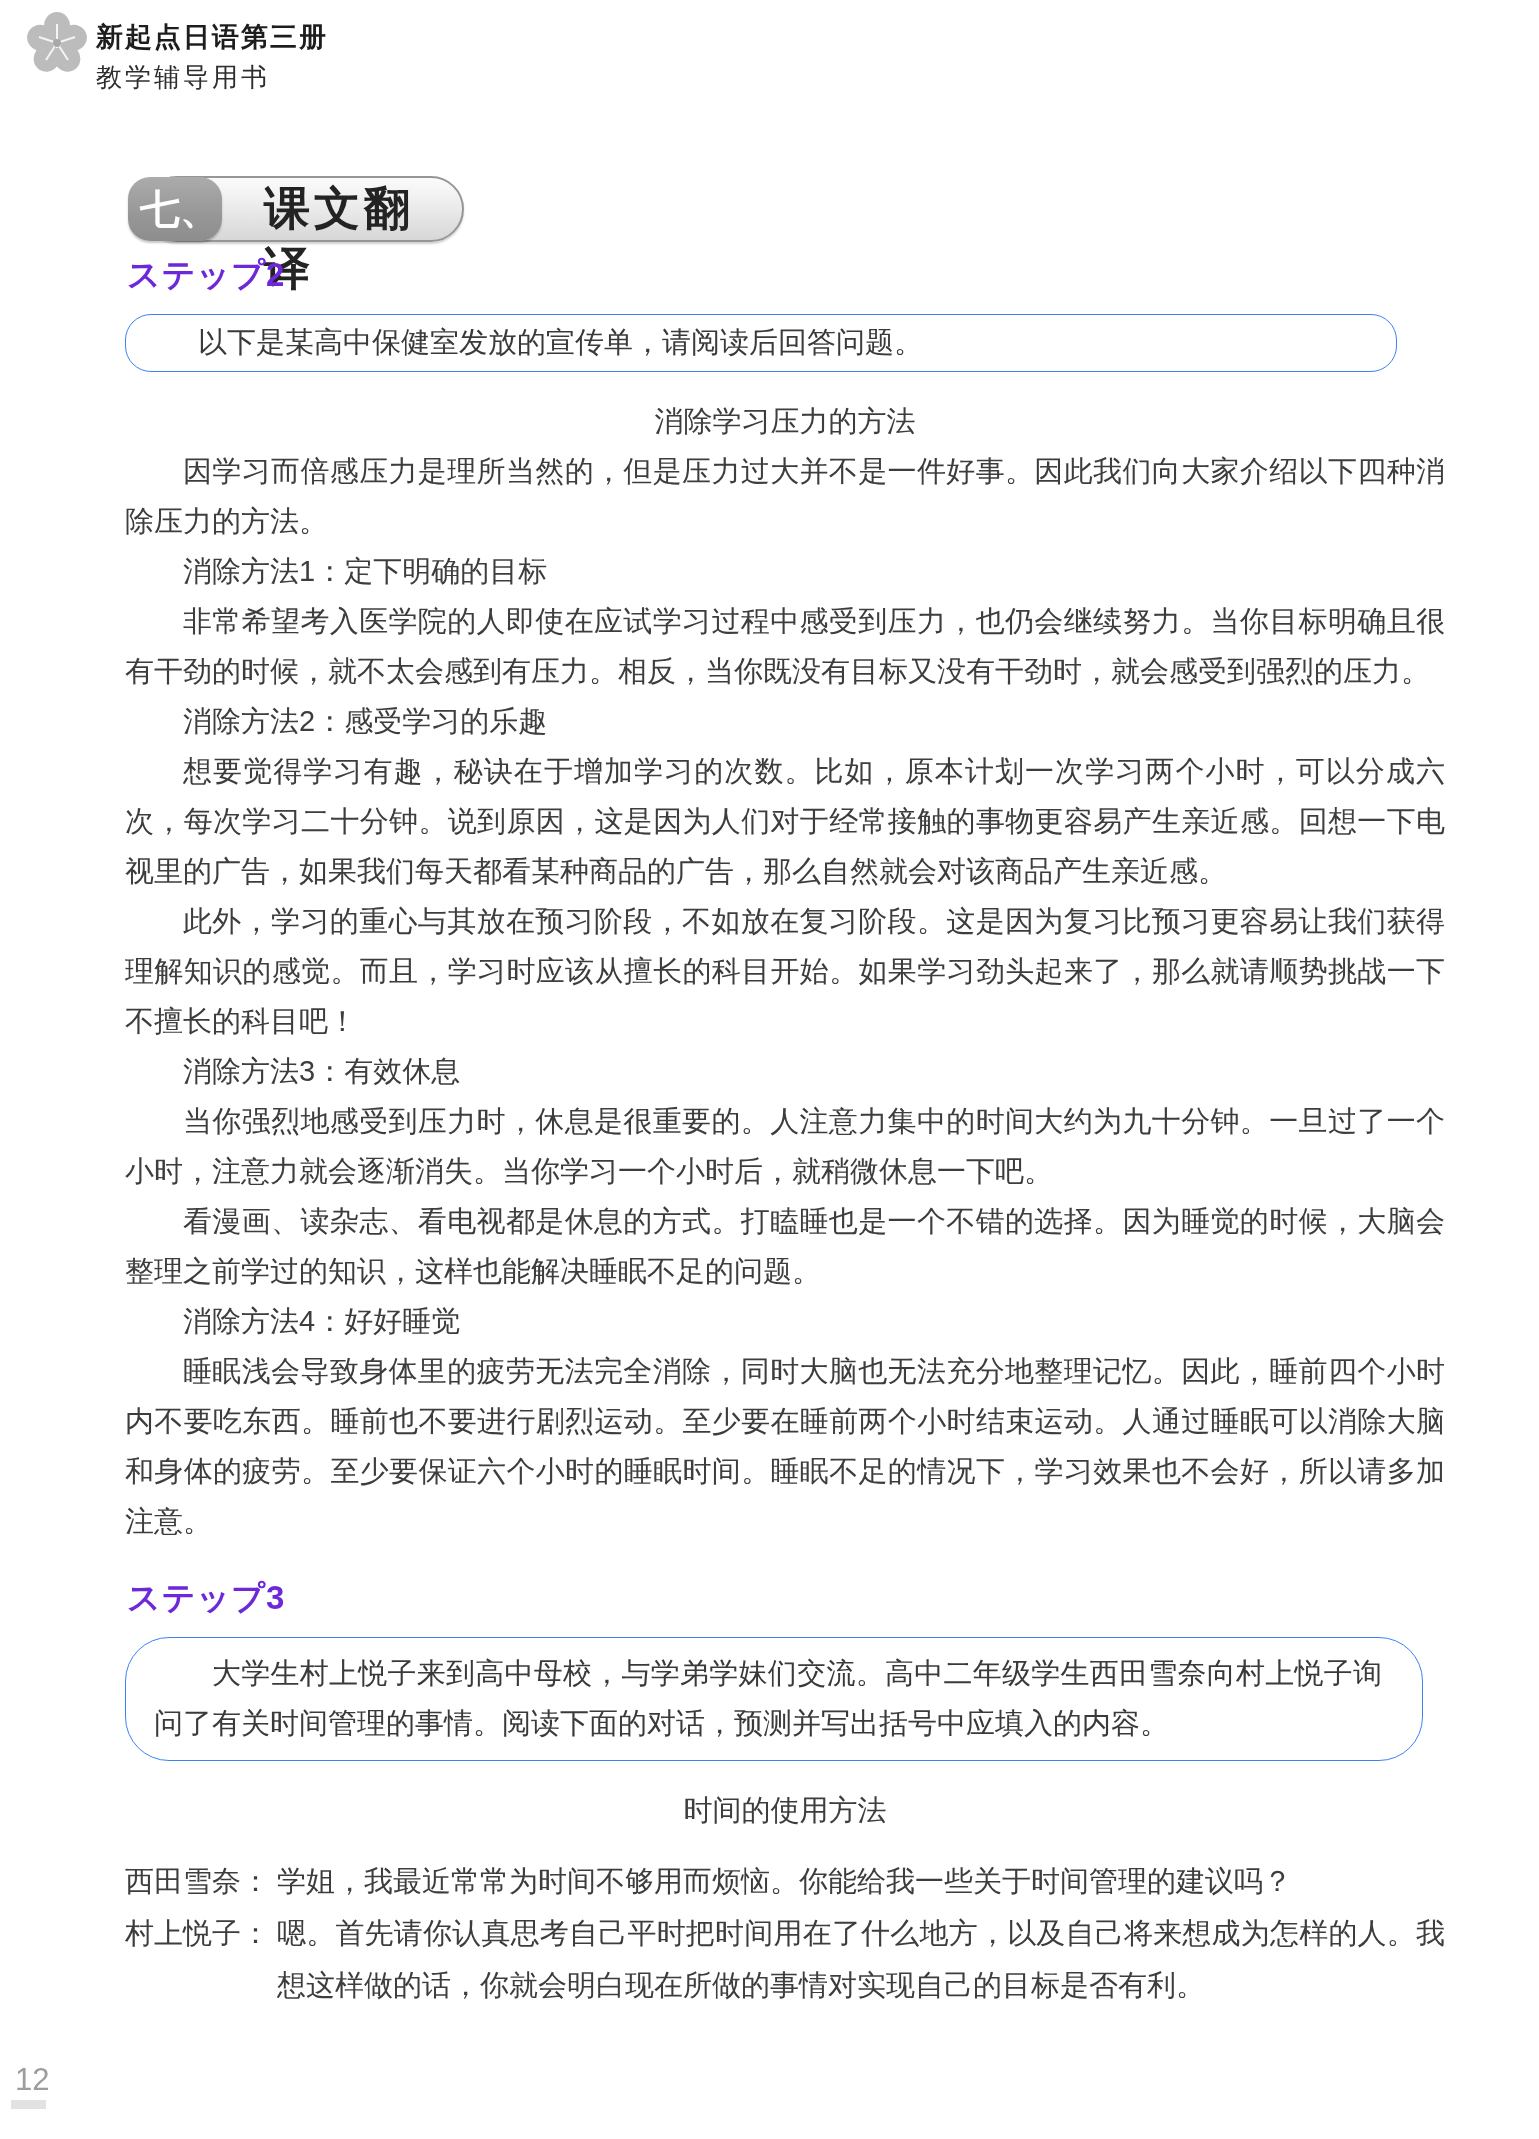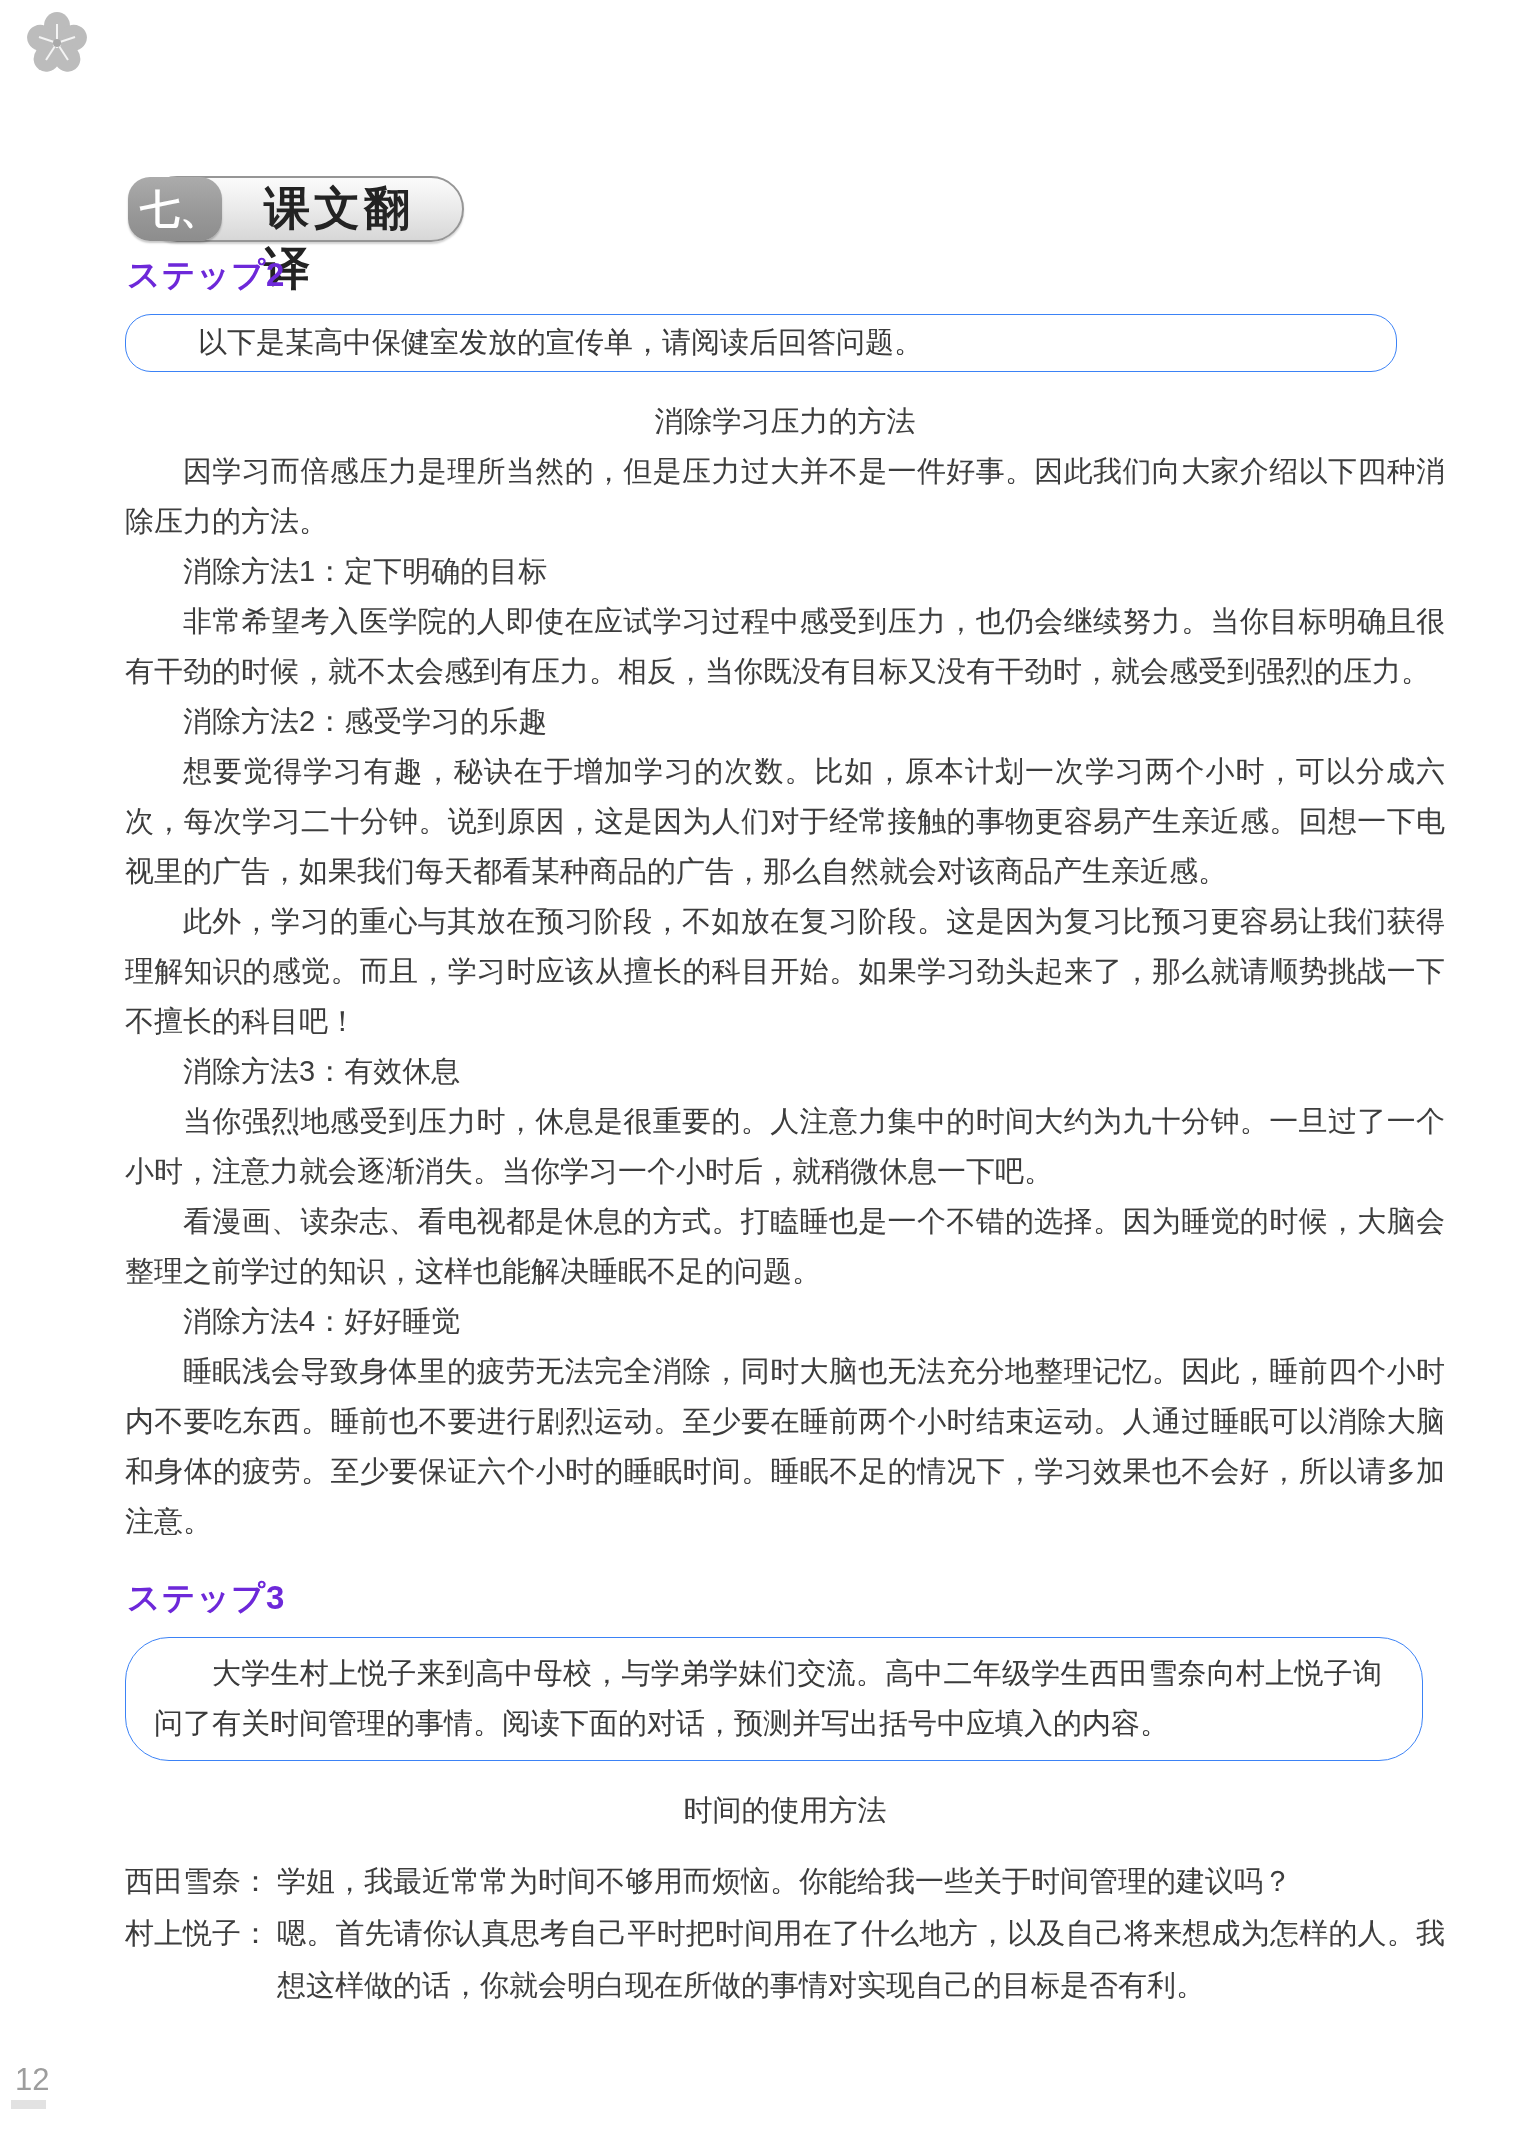--- a/index.html
+++ b/index.html
@@ -83,20 +83,24 @@
       <g stroke="#f4f4f4" stroke-width="2" fill="none">
         <path d="M31 31 L31 12"></path>
           <path d="M31 31 L49 25"></path>
           <path d="M31 31 L42 48"></path>
         <path d="M31 31 L20 48"></path>
           <path d="M31 31 L13 25"></path>
       </g>
       <circle cx="31" cy="31" r="4" fill="#a9a9a9"></circle>
     </svg>
   </div>
+  <div class="book-titles">
+    <div class="book-title">新起点日语第三册</div>
+    <div class="book-subtitle">教学辅导用书</div>
+  </div>
 </div>
 
 <div class="section-badge">
   <div class="badge-lozenge">
     <div class="badge-lozenge-text">课文翻译</div>
   </div>
   <div class="badge-pill">
     <span class="badge-pill-text">七、</span>
   </div>
 </div>

